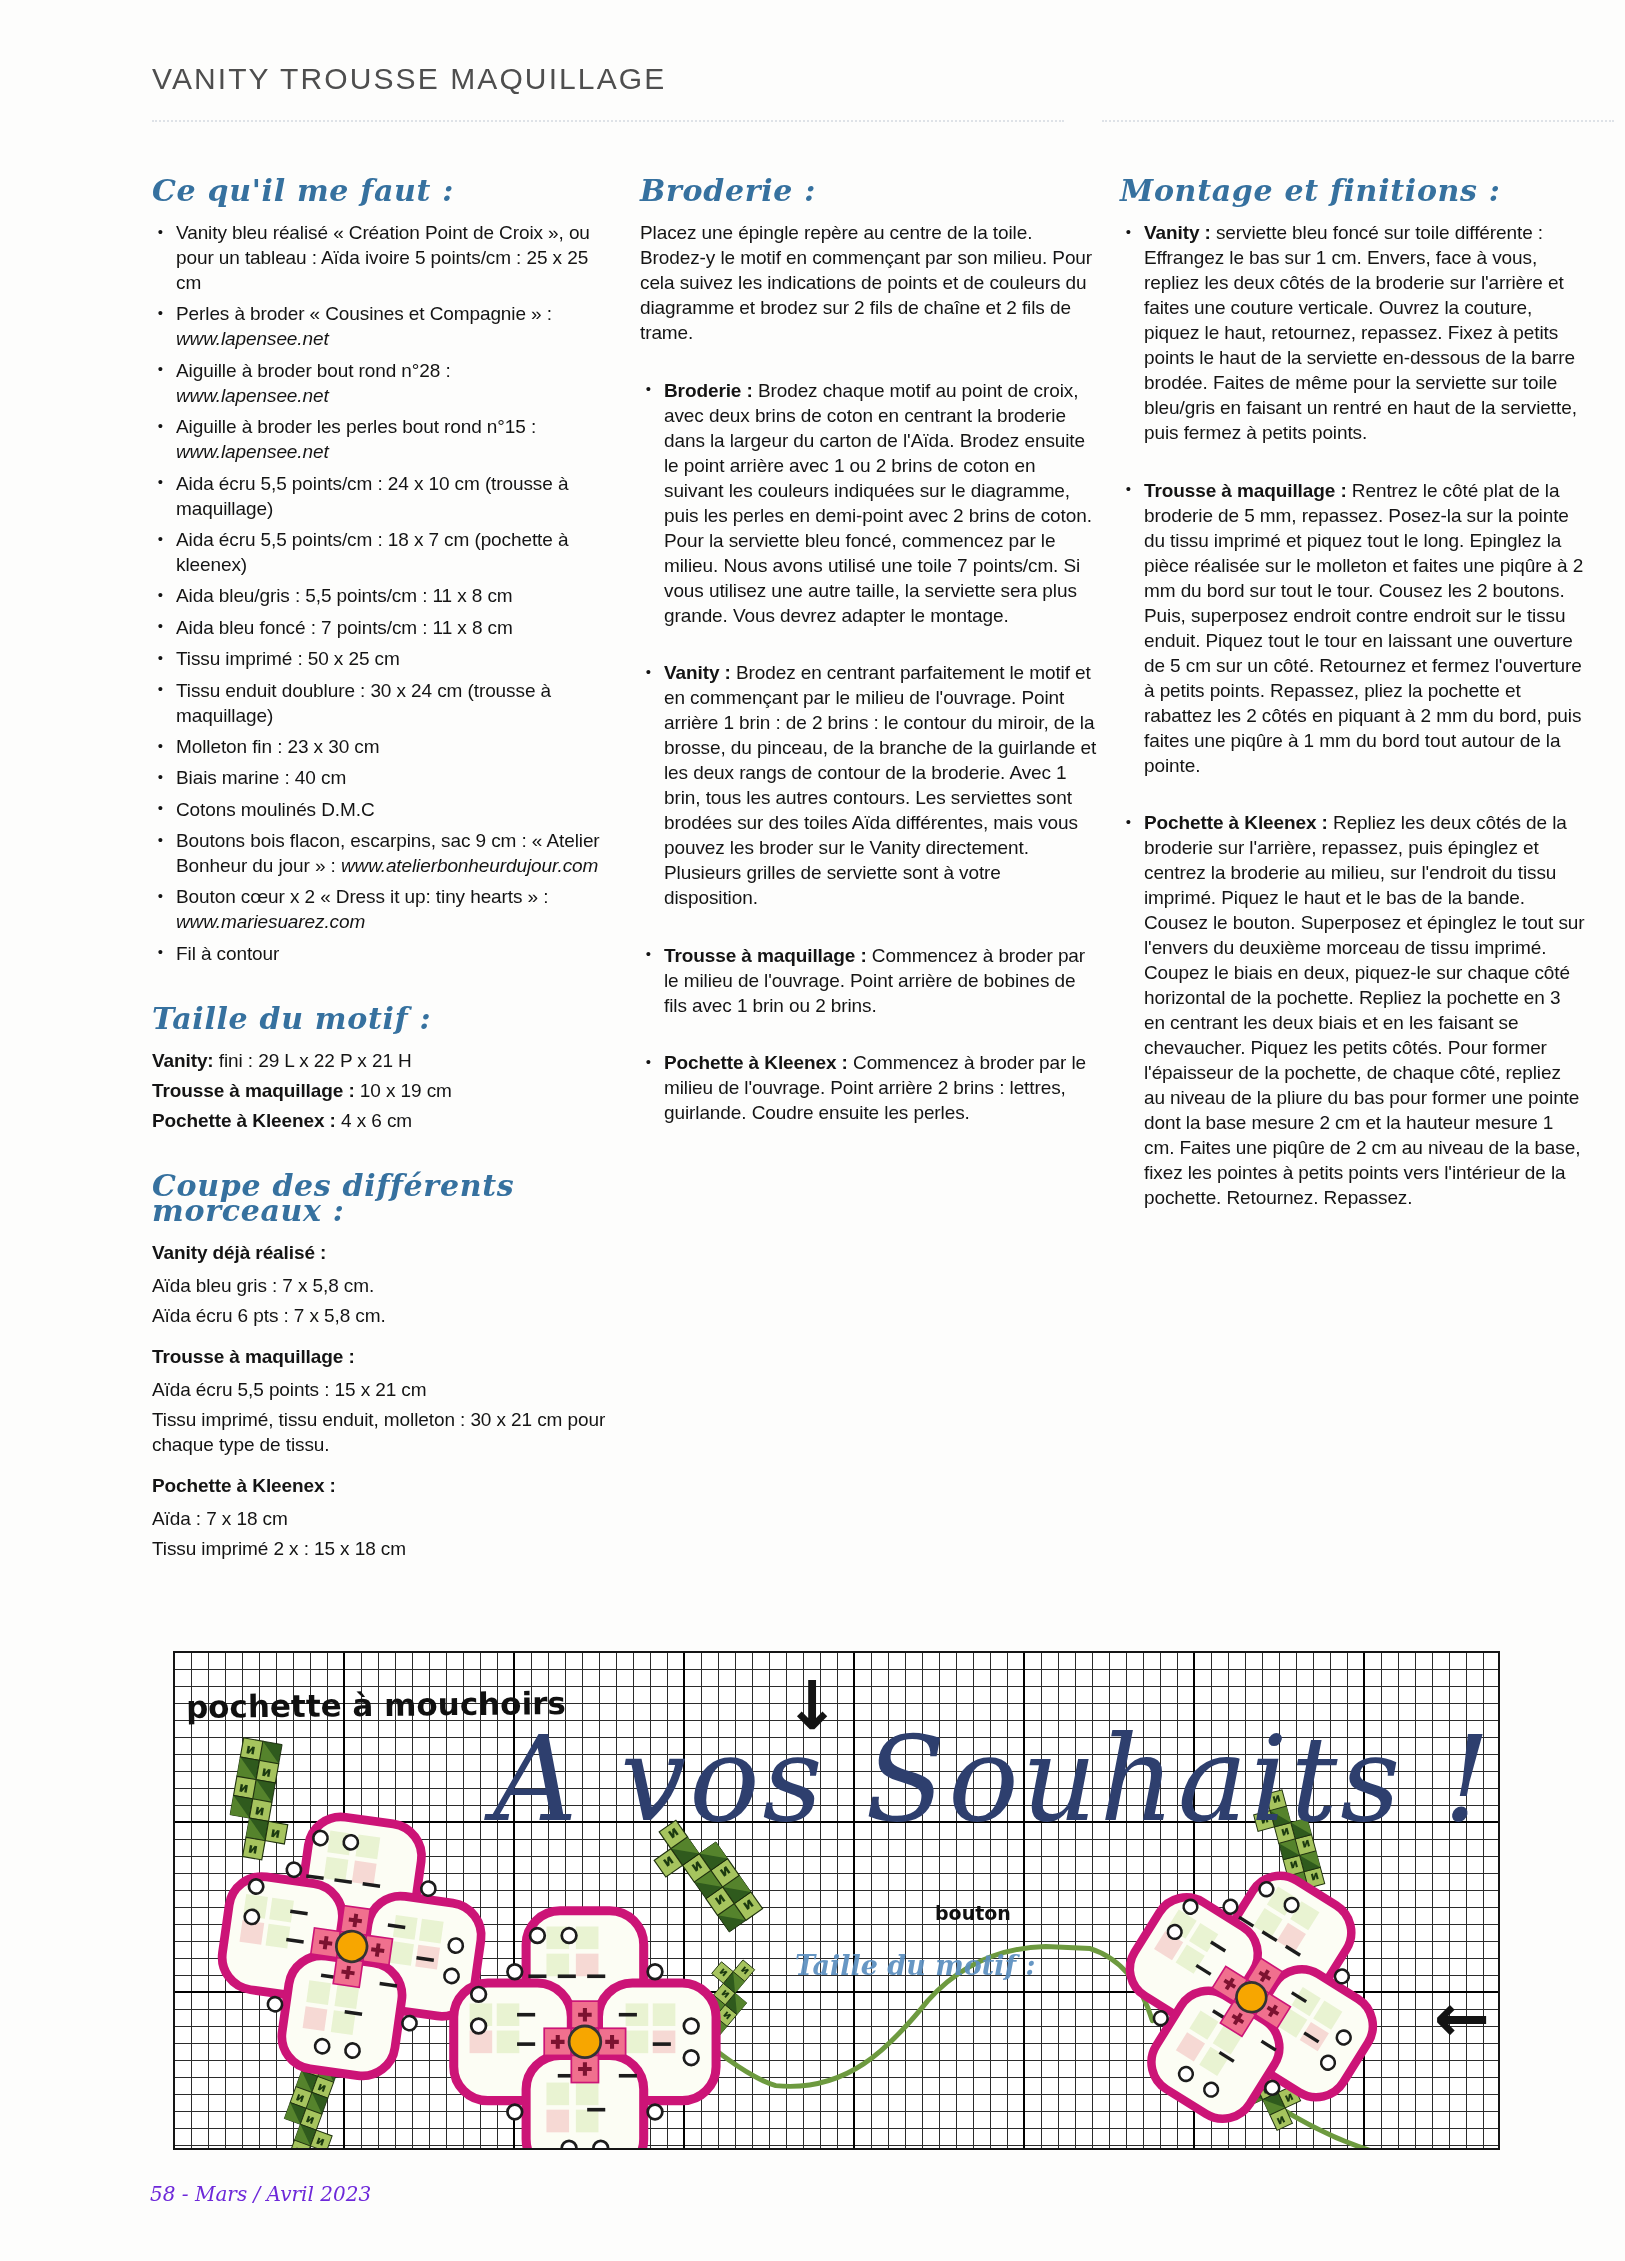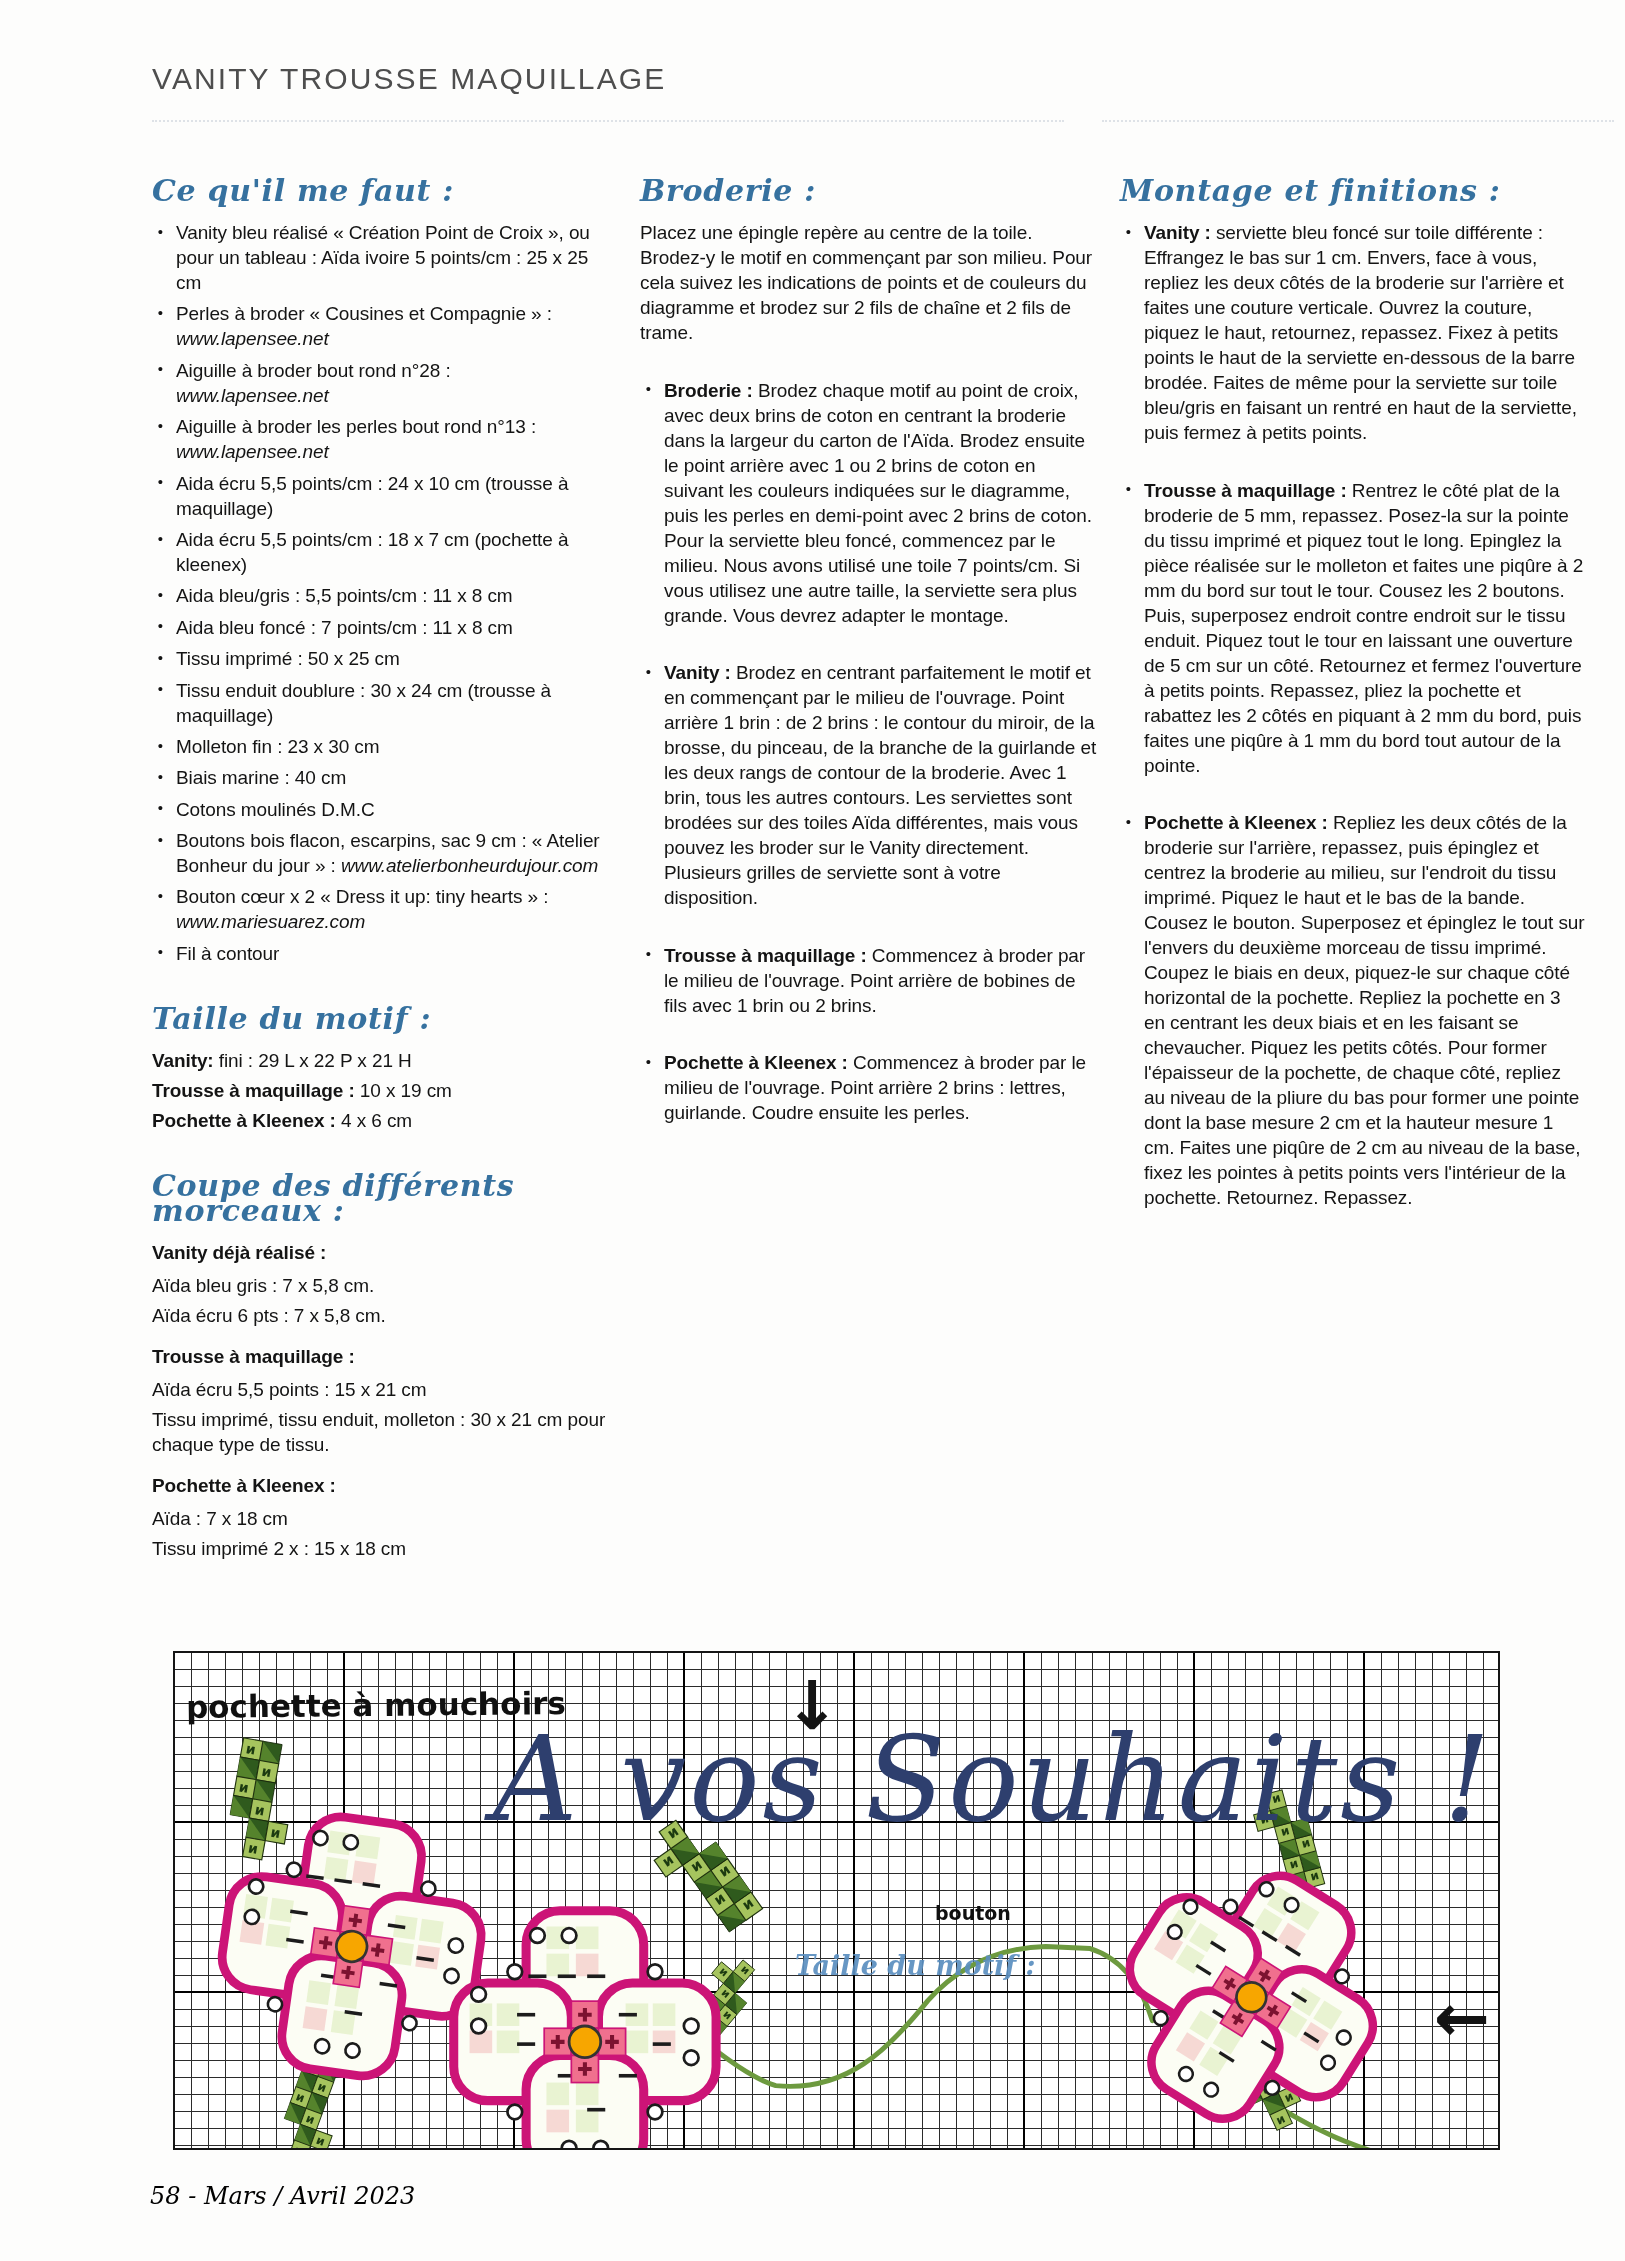--- a/index.html
+++ b/index.html
@@ -65,38 +65,38 @@
   .plus{stroke:#7c1230;stroke-width:3.6;}
   .bead{fill:var(--bead-orange,#f7a600);stroke:#333;stroke-width:2.5;}
   .ll{fill:var(--leaf-light,#a6c45e);stroke:#20330f;stroke-width:1.4;}
   .ld{fill:var(--leaf-dark,#2f5a1d);stroke:#16260a;stroke-width:1;}
   .lh{fill:var(--leaf-mid,#55832c);}
   .lt{font-family:"DejaVu Sans",sans-serif;font-size:17px;fill:#1c3a10;font-weight:bold;}
   .stem{fill:none;stroke:var(--stem,#6d9a3f);stroke-width:7;stroke-linecap:round;}
 
   
   .footer{position:absolute;left:150px;top:2182px;font-family:"DejaVu Serif",serif;
-          font-style:italic;font-size:24px;color:#000000;}
+          font-style:italic;font-size:20px;color:#6d28d9;}
 </style>
 </head>
 <body>
 
 <div class="page">
 
   <div class="title">VANITY TROUSSE MAQUILLAGE</div>
   <div class="rule r1"></div>
   <div class="rule r2"></div>
 
   <div class="col col1">
     <div class="script-head">Ce qu'il me faut :</div>
     <div>
         <div class="li"><span class="bullet">•</span><span class="seg-p">Vanity bleu réalisé « Création Point de Croix », ou pour un tableau : Aïda ivoire 5 points/cm : 25 x 25 cm</span></div>
         <div class="li"><span class="bullet">•</span><span class="seg-p">Perles à broder « Cousines et Compagnie » : </span><span class="seg-i">www.lapensee.net</span></div>
         <div class="li"><span class="bullet">•</span><span class="seg-p">Aiguille à broder bout rond n°28 : </span><span class="seg-i">www.lapensee.net</span></div>
-        <div class="li"><span class="bullet">•</span><span class="seg-p">Aiguille à broder les perles bout rond n°13 : </span><span class="seg-i">www.lapensee.net</span></div>
+        <div class="li"><span class="bullet">•</span><span class="seg-p">Aiguille à broder les perles bout rond n°15 : </span><span class="seg-i">www.lapensee.net</span></div>
         <div class="li"><span class="bullet">•</span><span class="seg-p">Aida écru 5,5 points/cm : 24 x 10 cm (trousse à maquillage)</span></div>
         <div class="li"><span class="bullet">•</span><span class="seg-p">Aida écru 5,5 points/cm : 18 x 7 cm (pochette à kleenex)</span></div>
         <div class="li"><span class="bullet">•</span><span class="seg-p">Aida bleu/gris : 5,5 points/cm : 11 x 8 cm</span></div>
         <div class="li"><span class="bullet">•</span><span class="seg-p">Aida bleu foncé : 7 points/cm : 11 x 8 cm</span></div>
         <div class="li"><span class="bullet">•</span><span class="seg-p">Tissu imprimé : 50 x 25 cm</span></div>
         <div class="li"><span class="bullet">•</span><span class="seg-p">Tissu enduit doublure : 30 x 24 cm (trousse à maquillage)</span></div>
         <div class="li"><span class="bullet">•</span><span class="seg-p">Molleton fin : 23 x 30 cm</span></div>
         <div class="li"><span class="bullet">•</span><span class="seg-p">Biais marine : 40 cm</span></div>
         <div class="li"><span class="bullet">•</span><span class="seg-p">Cotons moulinés D.M.C</span></div>
         <div class="li"><span class="bullet">•</span><span class="seg-p">Boutons bois flacon, escarpins, sac 9 cm : « Atelier Bonheur du jour » : </span><span class="seg-i">www.atelierbonheurdujour.com</span></div>

